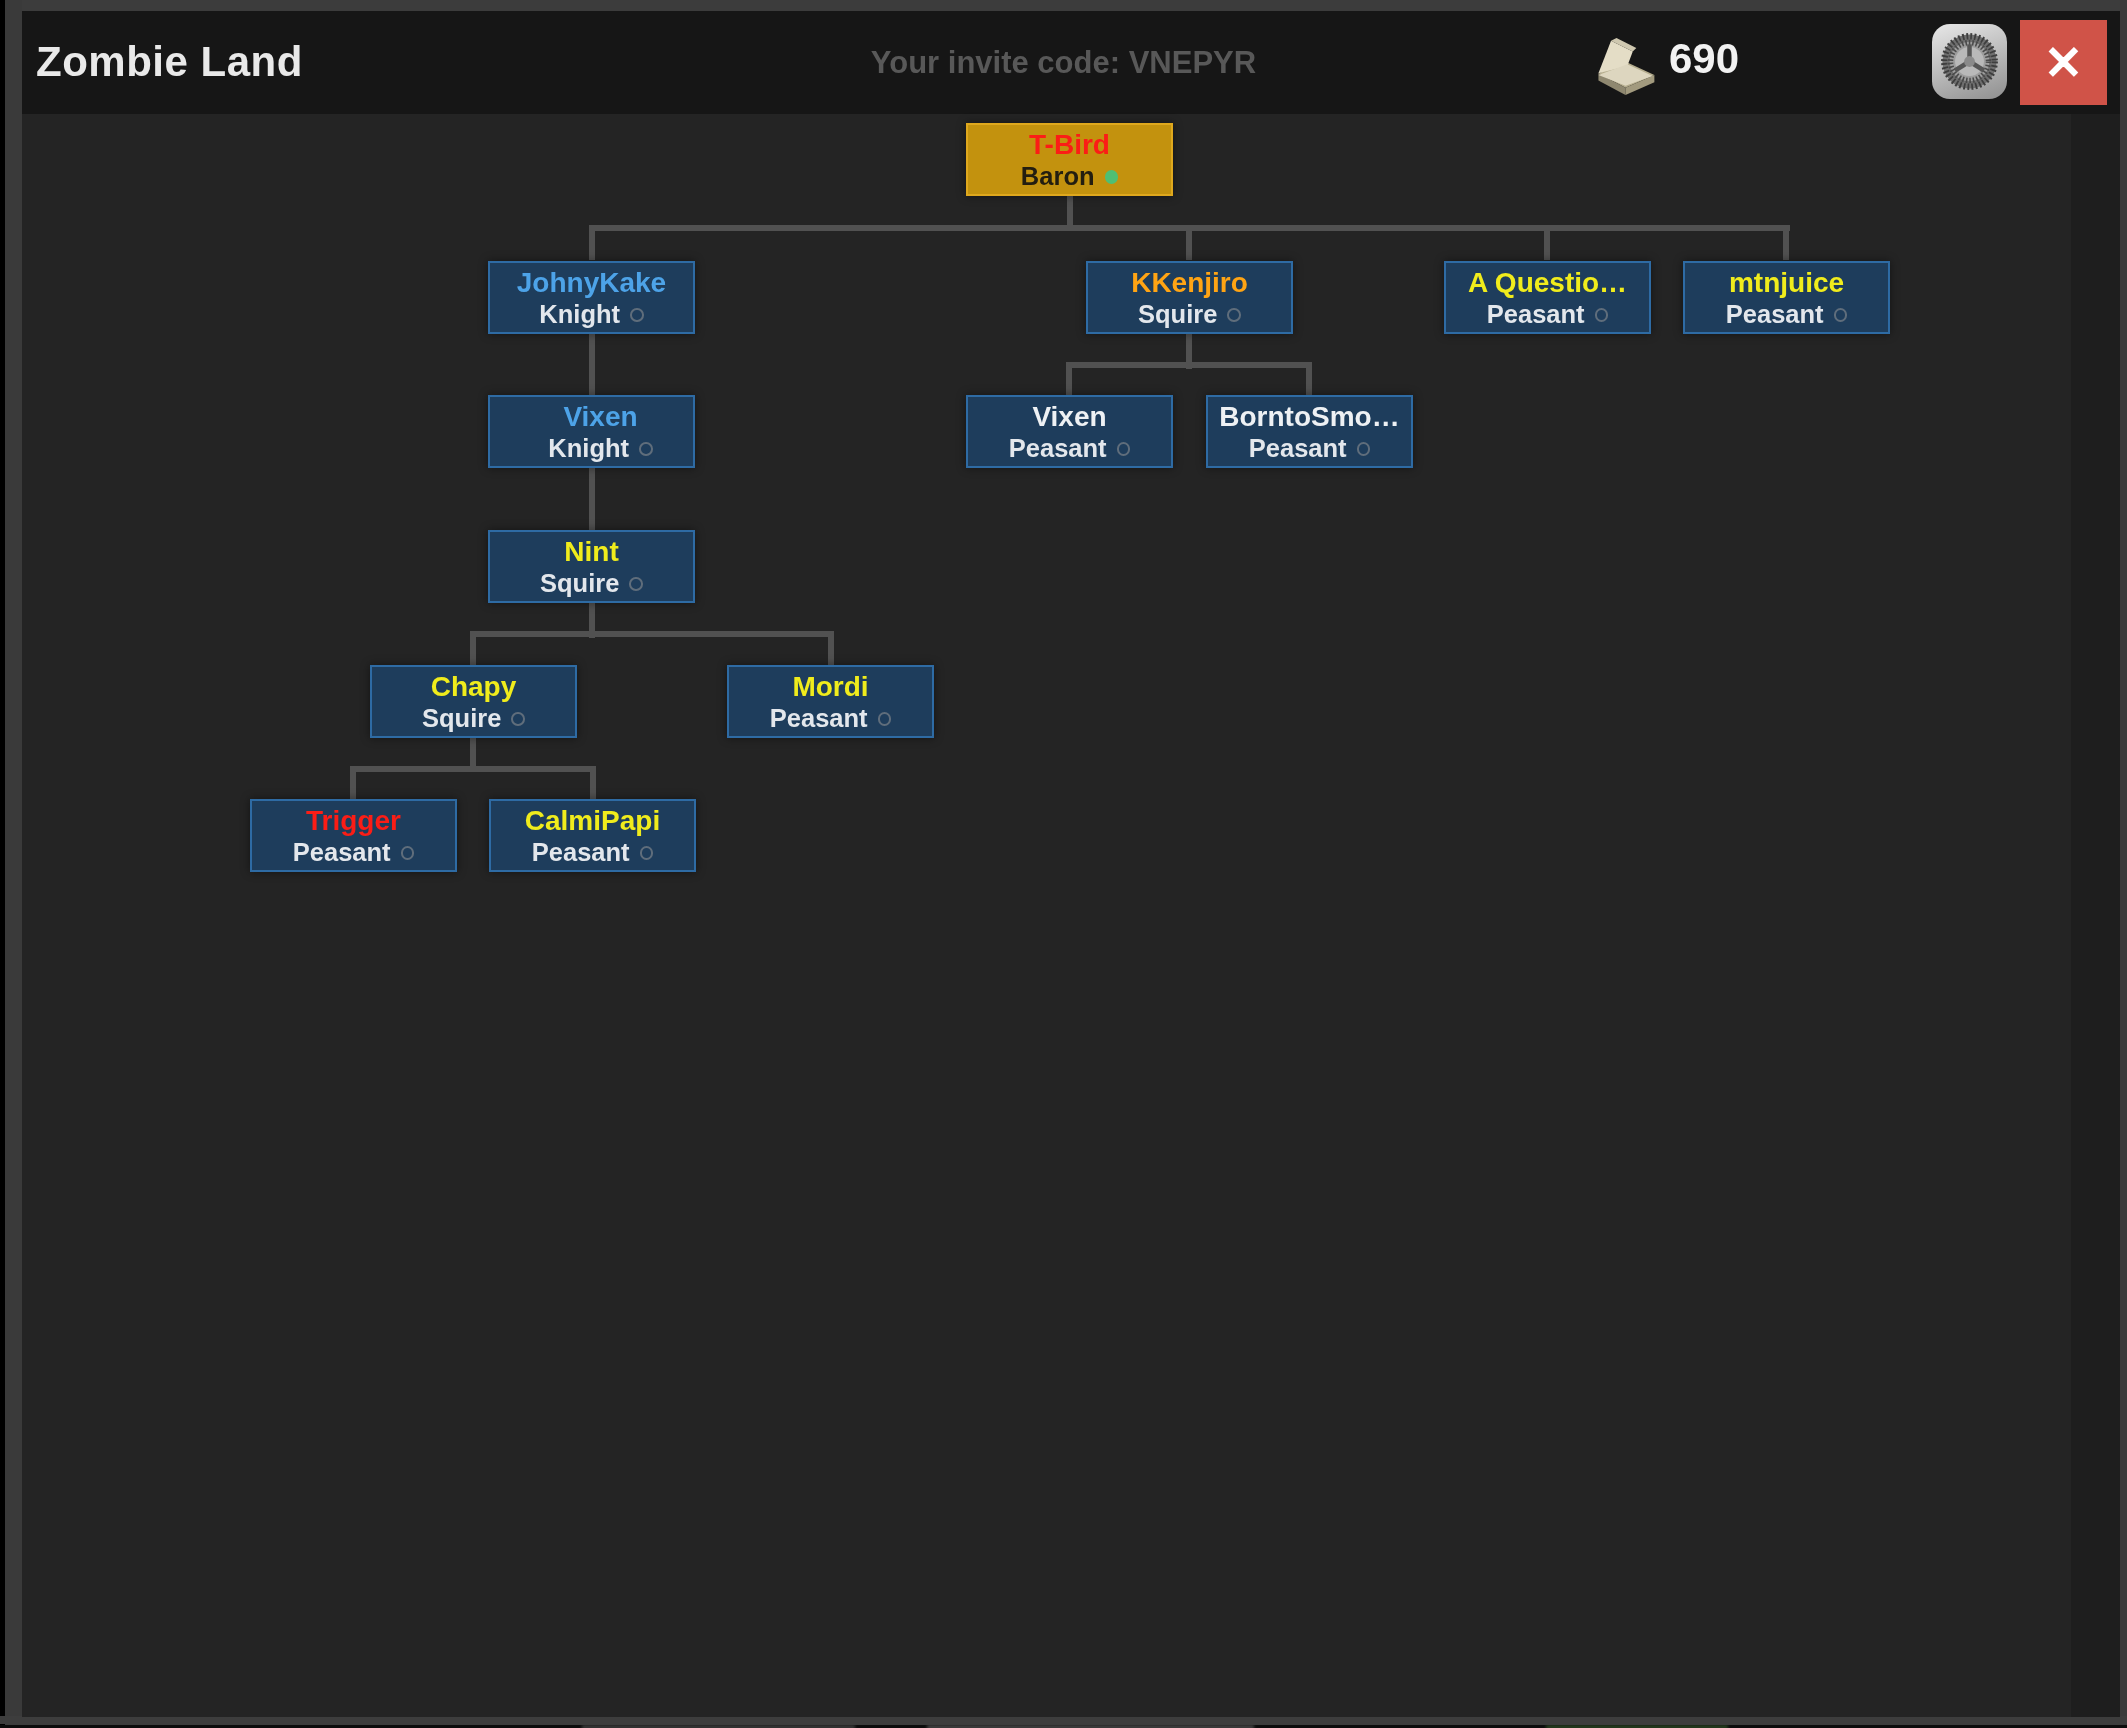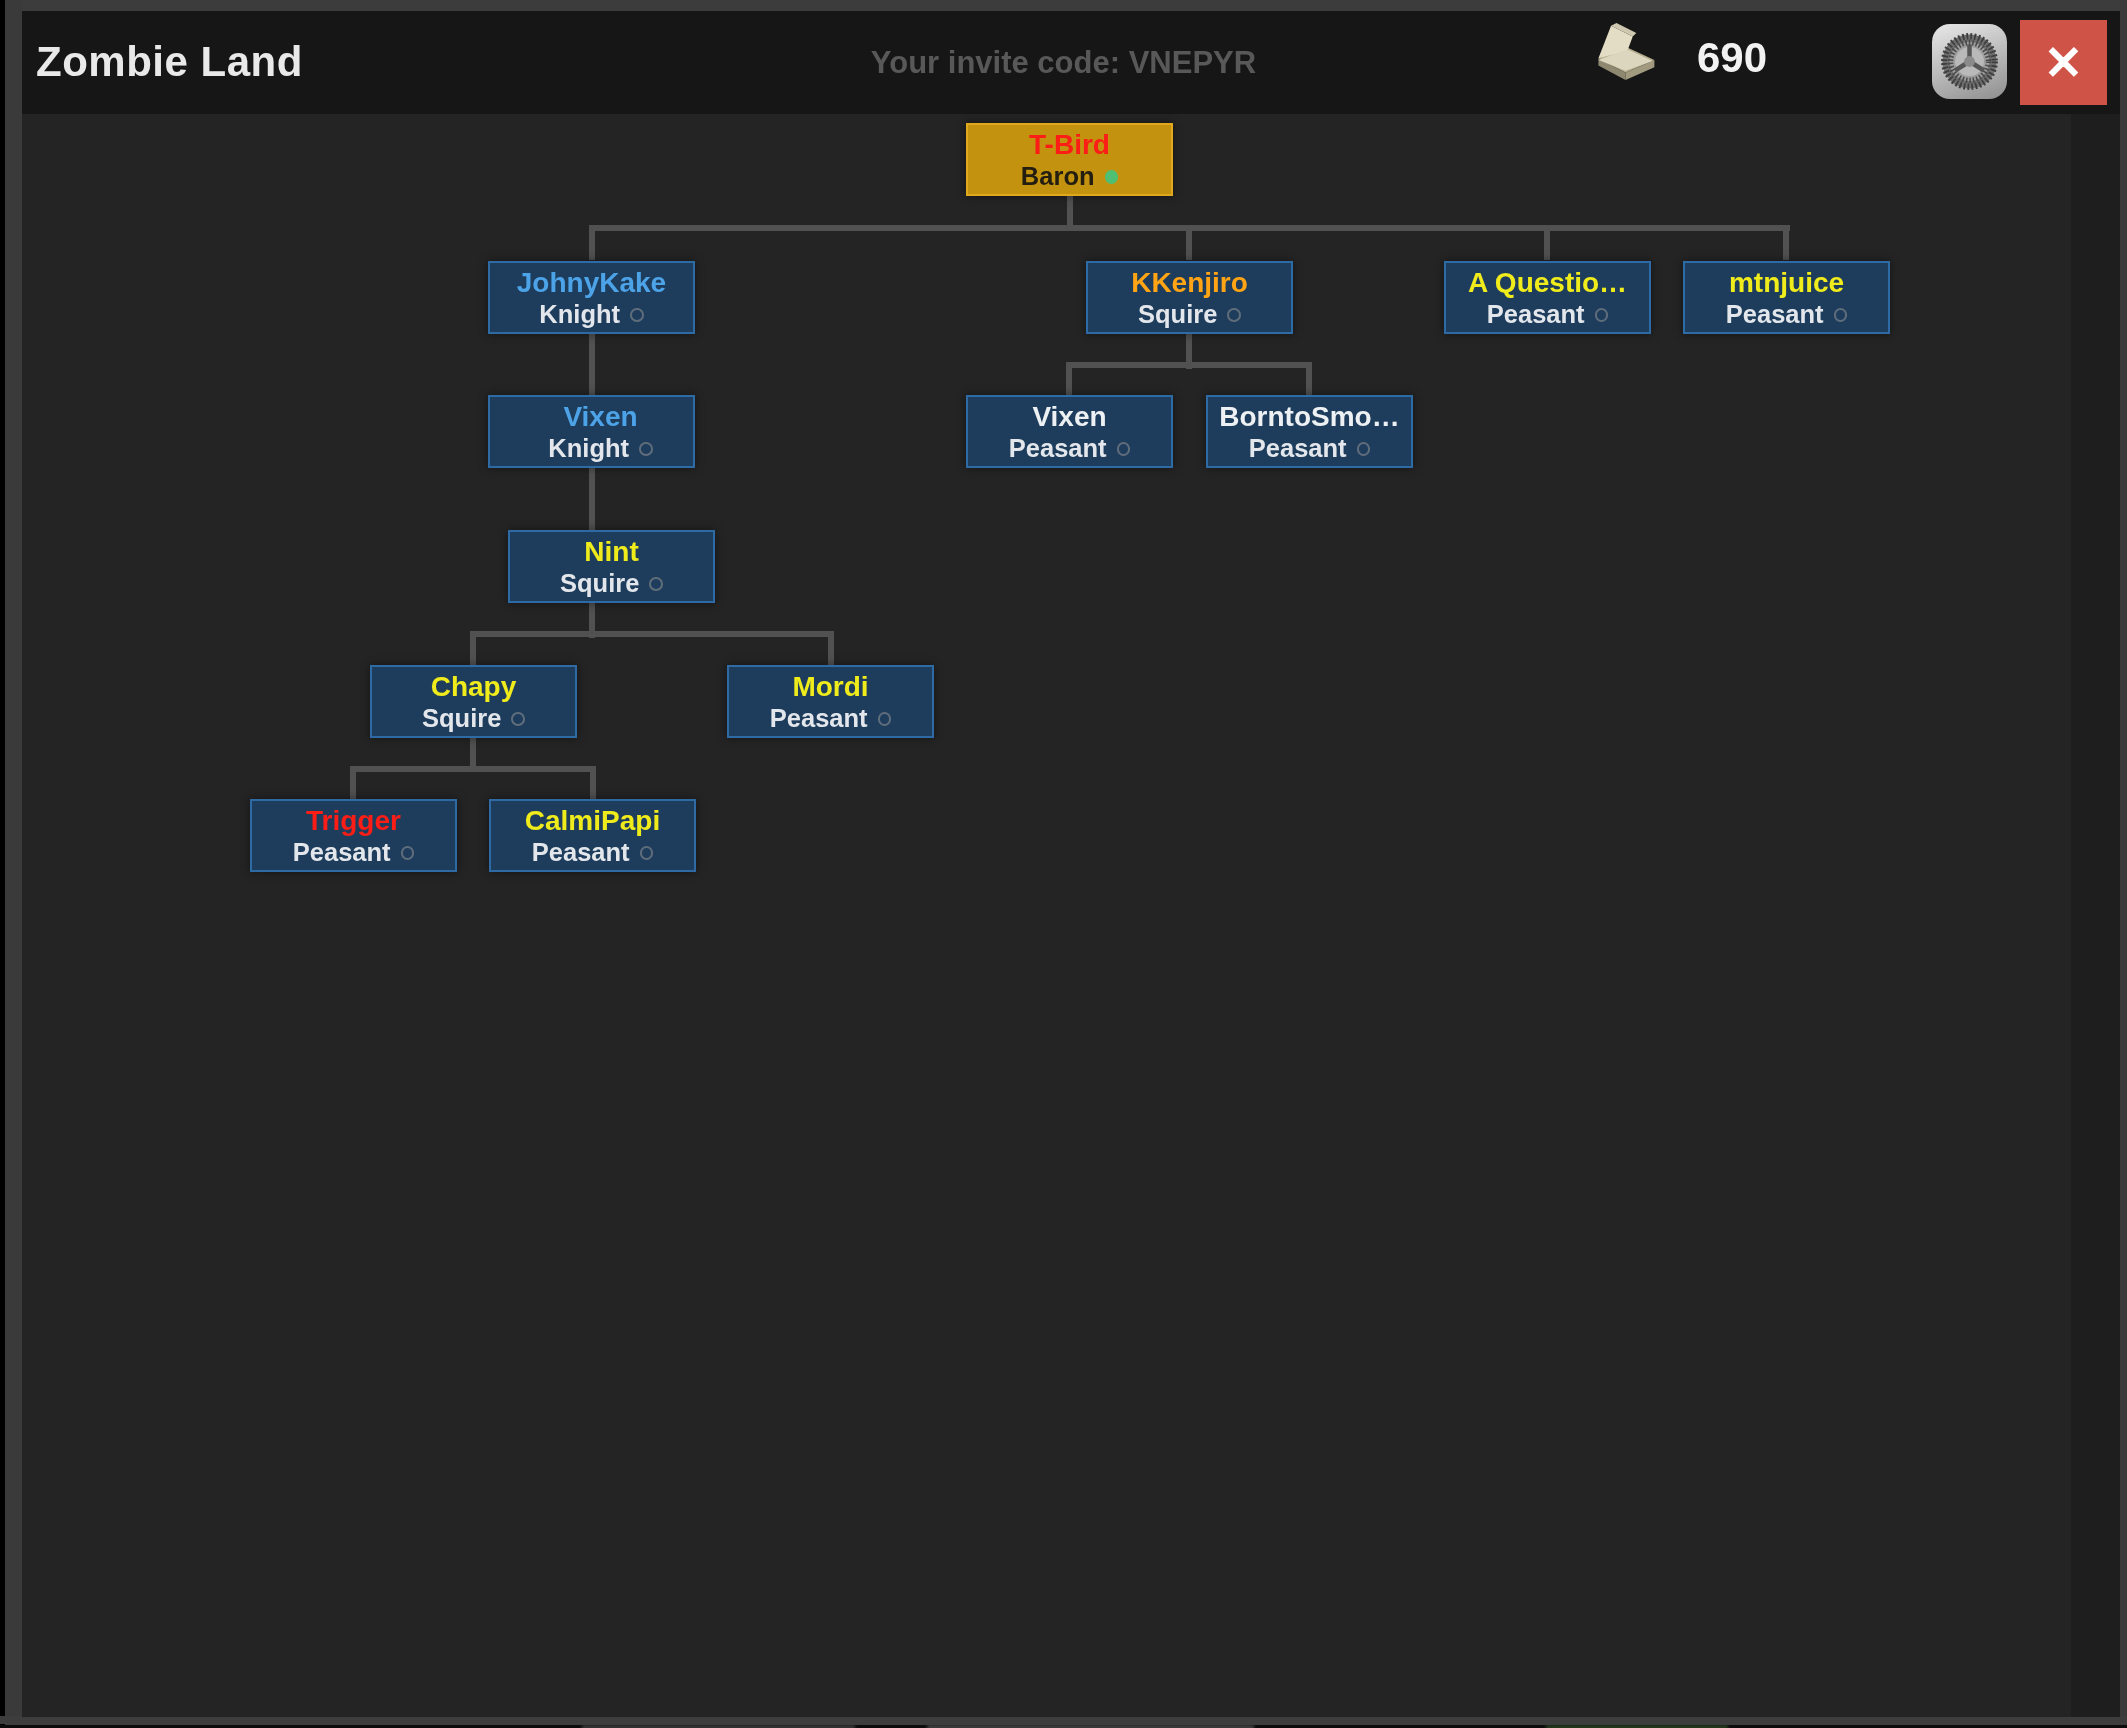--- a/index.html
+++ b/index.html
@@ -36,21 +36,21 @@
 
   
   .clan-title {
     position: absolute; left: 36px; top: 38px;
     font-size: 42px; font-weight: bold; color: #e9e9e9; letter-spacing: 0.5px;
   }
   .invite-code {
     position: absolute; left: 0; top: 45px; width: 2127px; text-align: center;
     font-size: 31px; font-weight: bold; color: #585858;
   }
-  .resource-box { position: absolute; left: 1593px; top: 20px; display: flex; align-items: flex-end; gap: 28px; }
+  .resource-box { position: absolute; left: 1593px; top: 35px; display: flex; align-items: flex-start; }
   .resource-icon { width: 65px; height: 62px; display: block; }
   .resource-count { font-size: 42px; font-weight: bold; color: #f2f2f2; margin-left: 11px; }
 
   .gear-button {
     position: absolute; left: 1932px; top: 23.6px; width: 75px; height: 75px;
     border-radius: 18px;
     background: linear-gradient(160deg, #e8e8e8 0%, #c9c9c9 35%, #8f8f8f 100%);
     display: flex; align-items: center; justify-content: center;
     cursor: pointer;
   }
@@ -211,21 +211,21 @@
           <span class="status-dot offline"></span>
         </div>
       </div>
       <div class="tree-node" style="left: 1206px; top: 395px;">
         <div class="node-name name-white">BorntoSmo…</div>
         <div class="node-rank-row">
           <span class="node-rank">Peasant</span>
           <span class="status-dot offline"></span>
         </div>
       </div>
-      <div class="tree-node" style="left: 488px; top: 530px; margin-left: 20px;">
+      <div class="tree-node" style="left: 488px; top: 530px;">
         <div class="node-name name-yellow">Nint</div>
         <div class="node-rank-row">
           <span class="node-rank">Squire</span>
           <span class="status-dot offline"></span>
         </div>
       </div>
       <div class="tree-node" style="left: 370px; top: 665px;">
         <div class="node-name name-yellow">Chapy</div>
         <div class="node-rank-row">
           <span class="node-rank">Squire</span>

